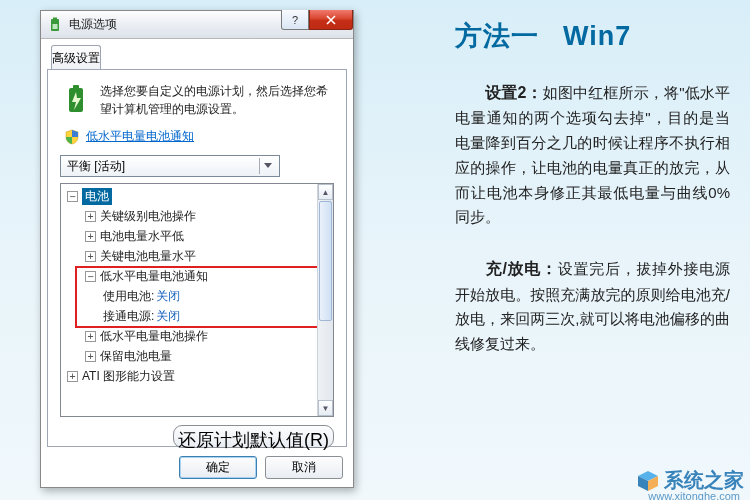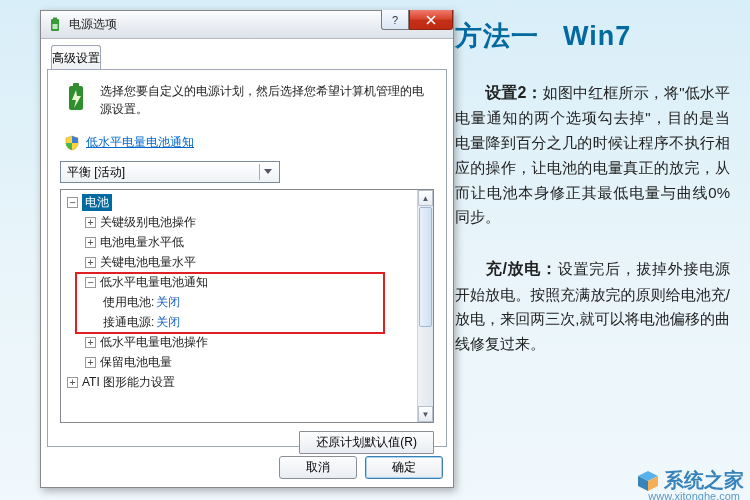--- a/index.html
+++ b/index.html
@@ -1,36 +1,36 @@
 <!DOCTYPE html>
 <html><head>
 <meta charset="utf-8">
 <style>
   * { box-sizing: border-box; margin: 0; padding: 0; }
   body { width: 750px; height: 500px; font-family: "Microsoft YaHei", sans-serif; background: linear-gradient(180deg, #d8eef8 0%, #e8f4fa 50%, #f0f8fc 100%); position: relative; overflow: hidden; }
 
   
-  .dialog { position: absolute; left: 40px; top: 10px; width: 414px; height: 478px; background: #fff; border: 1px solid #888; box-shadow: 2px 3px 8px rgba(0,0,0,0.3); }
+  .dialog { position: absolute; left: 40px; top: 10px; width: 314px; height: 478px; background: #fff; border: 1px solid #888; box-shadow: 2px 3px 8px rgba(0,0,0,0.3); }
   .titlebar { height: 28px; background: linear-gradient(180deg, #fdfdfe 0%, #ebeef3 50%, #dde2ea 100%); border-bottom: 1px solid #b8b8b8; display: flex; align-items: center; padding: 0 0 0 6px; position: relative; }
   .titlebar .win-icon { width: 16px; height: 16px; margin-right: 6px; }
   .titlebar .title-text { font-size: 12px; color: #222; }
   .win-btns { position: absolute; right: 0; top: -1px; display: flex; height: 20px; }
   .win-btn { width: 28px; height: 20px; border: 1px solid #7a7a7a; border-top: none; display: flex; align-items: center; justify-content: center; font-size: 11px; color: #333; }
   .win-btn.help { background: linear-gradient(180deg,#f7faff,#dbe6f4); border-radius: 0 0 0 3px; }
   .win-btn.close { width: 44px; background: linear-gradient(180deg,#f07a6e,#d9472f 45%,#c62f17 55%,#bf2a12); color:#fff; border-color:#8a2414; border-radius:0 0 3px 0; }
 
   .client { position: absolute; left: 6px; top: 34px; right: 6px; bottom: 40px; }
 
   
   .tabstrip { height: 24px; display:flex; align-items:flex-end; padding-left: 4px; }
   .tab { font-size: 12px; padding: 4px 0 3px; border: 1px solid #9da6b2; border-bottom: none; background: linear-gradient(180deg,#fdfdfd,#eef1f5); border-radius: 3px 3px 0 0; position: relative; top:1px; }
 
   .panel { border: 1px solid #9da6b2; background: #fff; height: calc(100% - 24px); padding: 12px 12px 8px 12px; position:relative; }
 
-  .intro { display:flex; gap:8px; align-items:flex-start; margin-bottom:16px; }
+  .intro { display:flex; gap:8px; align-items:center; margin-bottom:10px; }
   .intro .batt-icon { width:32px; height:32px; flex-shrink:0; }
   .intro .intro-text { font-size: 12px; color:#222; line-height:1.5; }
 
   .link-row { display:flex; align-items:center; gap:6px; margin: 4px 0 10px 4px; }
   .shield { width:16px; height:16px; }
   .link { font-size:12px; color:#0066cc; text-decoration:underline; cursor:pointer; }
 
   .dropdown { width: 220px; height:22px; border:1px solid #7a8a99; background:linear-gradient(180deg,#fff,#eef2f6); font-size:12px; display:flex; align-items:center; justify-content:space-between; padding:0 4px 0 6px; margin-bottom:6px; }
   .dropdown .arrow { width:16px; height:16px; border-left:1px solid #aab; display:flex; align-items:center; justify-content:center; }
 
@@ -44,21 +44,21 @@
   .lvl0 { padding-left: 2px; }
   .lvl1 { padding-left: 20px; }
   .lvl2 { padding-left: 38px; }
   .red-frame { position:absolute; border:2px solid #e02020; pointer-events:none; }
   .vscroll { position:absolute; right:0; top:0; bottom:0; width:16px; background:linear-gradient(90deg,#eef1f5,#e2e7ee); border-left:1px solid #cdd3db; }
   .vscroll .sbtn { height:16px; border:1px solid #b8c0cb; background:linear-gradient(180deg,#fdfeff,#e6ecf3); display:flex; align-items:center; justify-content:center; font-size:8px; color:#556; }
   .vscroll .thumb { position:absolute; left:1px; right:1px; top:17px; height:120px; background:linear-gradient(90deg,#eaf1fb,#cfe0f3); border:1px solid #9fb6d4; border-radius:2px; }
   .vscroll .sbtn.bottom { position:absolute; bottom:0; left:0; right:0; }
 
   .restore-row { display:flex; justify-content:flex-end; margin-top:8px; }
-  .restore-btn { font-size:12px; padding:2px 16px; height:23px; border:1px solid #8a8f96; background:linear-gradient(180deg,#fdfdfe,#e9edf2); border-radius:1px; }
+  .restore-btn { font-size:18px; padding:2px 4px; height:23px; border:1px solid #8a8f96; background:linear-gradient(180deg,#fdfdfe,#e9edf2); border-radius:9px; }
 
   
   .dlg-buttons { position:absolute; right:10px; bottom:8px; display:flex; gap:8px; }
   .dlg-btn { width:78px; height:23px; font-size:12px; border:1px solid #8a8f96; background:linear-gradient(180deg,#fdfdfe,#e9edf2); border-radius:3px; }
   .dlg-btn.default { border-color:#3c7fb1; box-shadow: inset 0 0 0 1px #a8d3f0; }
 
   
   .article { position:absolute; left:455px; right:20px; top:18px; }
   .method-line { font-weight:900; font-size:27px; color:#0369a1; margin-bottom:26px; letter-spacing:1px; }
   .method-line .gap { display:inline-block; width:24px; }
@@ -181,22 +181,22 @@
         </div>
       </div>
 
       <div class="restore-row">
         <button class="restore-btn">还原计划默认值(R)</button>
       </div>
     </div>
   </div>
 
   <div class="dlg-buttons">
+    <button class="dlg-btn default">确定</button>
     <button class="dlg-btn">取消</button>
-    <button class="dlg-btn default">确定</button>
   </div>
 </div>
 
 <div class="article">
   <div class="method-line">
     <span>方法一</span><span class="gap"></span><span>Win7</span>
   </div>
   <div class="para">
     <span class="indent"></span><span class="lead">设置2：</span><span>如图中红框所示，将"低水平电量通知的两个选项勾去掉"，目的是当电量降到百分之几的时候让程序不执行相应的操作，让电池的电量真正的放完，从而让电池本身修正其最低电量与曲线0%同步。</span>
   </div>

